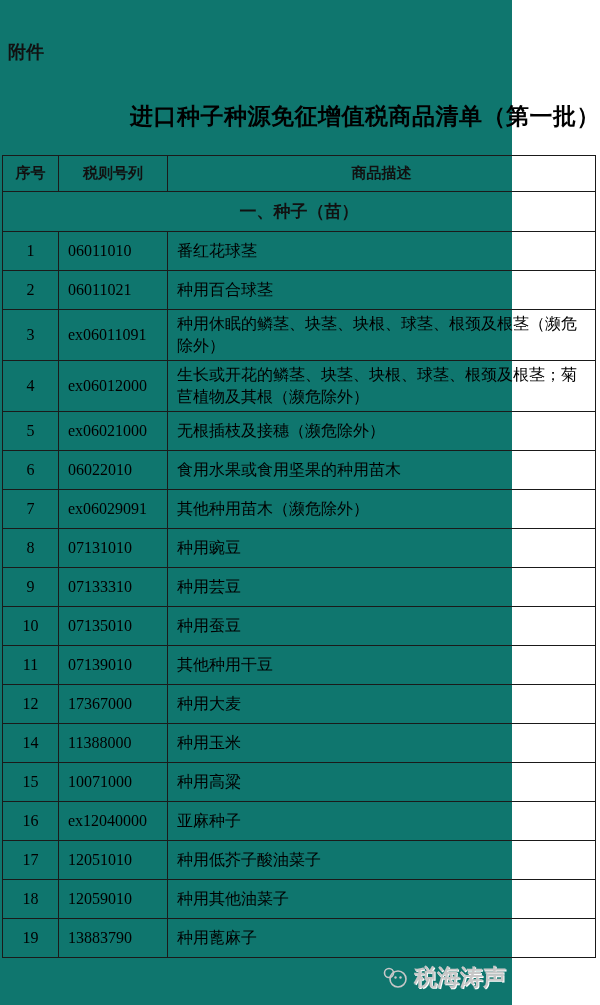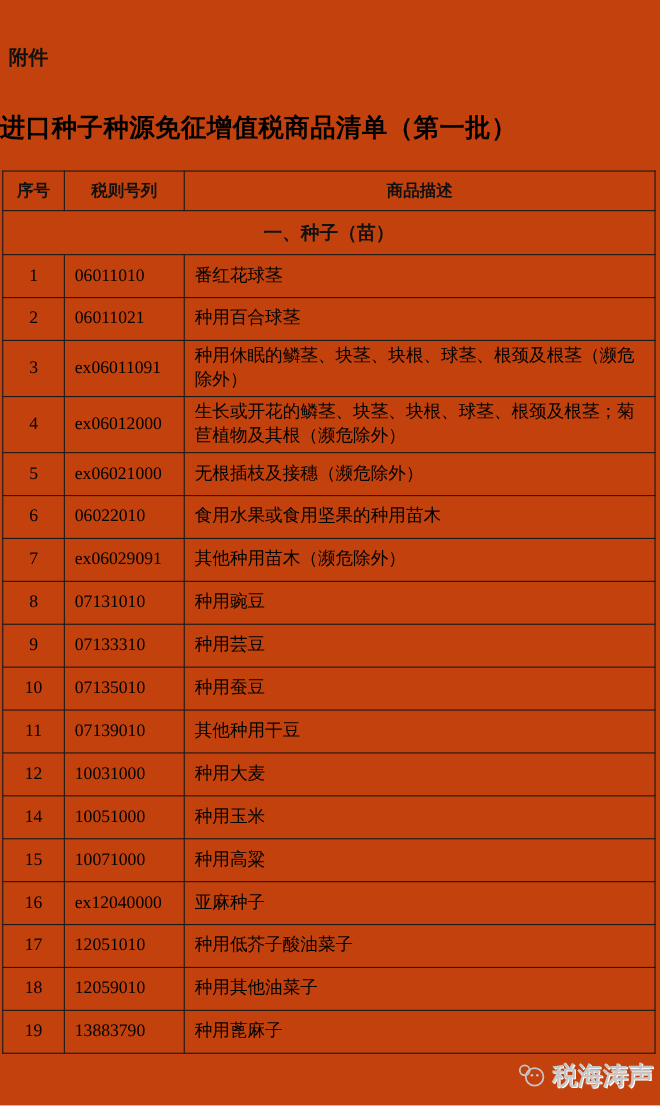--- a/index.html
+++ b/index.html
@@ -3,30 +3,30 @@
 <meta charset="utf-8">
 <style>
   * { margin: 0; padding: 0; box-sizing: border-box; }
   html, body {
     width: 600px; height: 1005px;
     background: #ffffff;
     font-family: "Liberation Serif", "DejaVu Serif", serif;
     color: #000000;
     overflow: hidden;
   }
-  .page { position: relative; width: 600px; height: 1005px; background: #c2410c; }
+  .page { position: relative; width: 512px; height: 1005px; background: #0f766e; }
 
   .attachment {
     position: absolute; left: 8px; top: 40px;
     font-family: "Liberation Sans", "DejaVu Sans", sans-serif;
     font-weight: bold; font-size: 18px; color: #111;
   }
   .title {
     position: absolute; top: 101px; left: 0; width: 600px;
-    text-align: left;
+    text-align: right;
     font-family: "Liberation Serif", "DejaVu Serif", serif;
     font-weight: bold; font-size: 23px; letter-spacing: 0.5px; color: #000;
   }
 
   table.goods {
     position: absolute; top: 155px; left: 2px;
     width: 593px;
     border-collapse: collapse;
     table-layout: fixed;
   }
@@ -143,26 +143,26 @@
           <td class="code">07135010</td>
           <td class="desc">种用蚕豆</td>
         </tr>
         <tr class="item-row">
           <td class="no">11</td>
           <td class="code">07139010</td>
           <td class="desc">其他种用干豆</td>
         </tr>
         <tr class="item-row">
           <td class="no">12</td>
-          <td class="code">10031000</td>
+          <td class="code">17367000</td>
           <td class="desc">种用大麦</td>
         </tr>
         <tr class="item-row">
           <td class="no">14</td>
-          <td class="code">10051000</td>
+          <td class="code">11388000</td>
           <td class="desc">种用玉米</td>
         </tr>
         <tr class="item-row">
           <td class="no">15</td>
           <td class="code">10071000</td>
           <td class="desc">种用高粱</td>
         </tr>
         <tr class="item-row">
           <td class="no">16</td>
           <td class="code">ex12040000</td>

